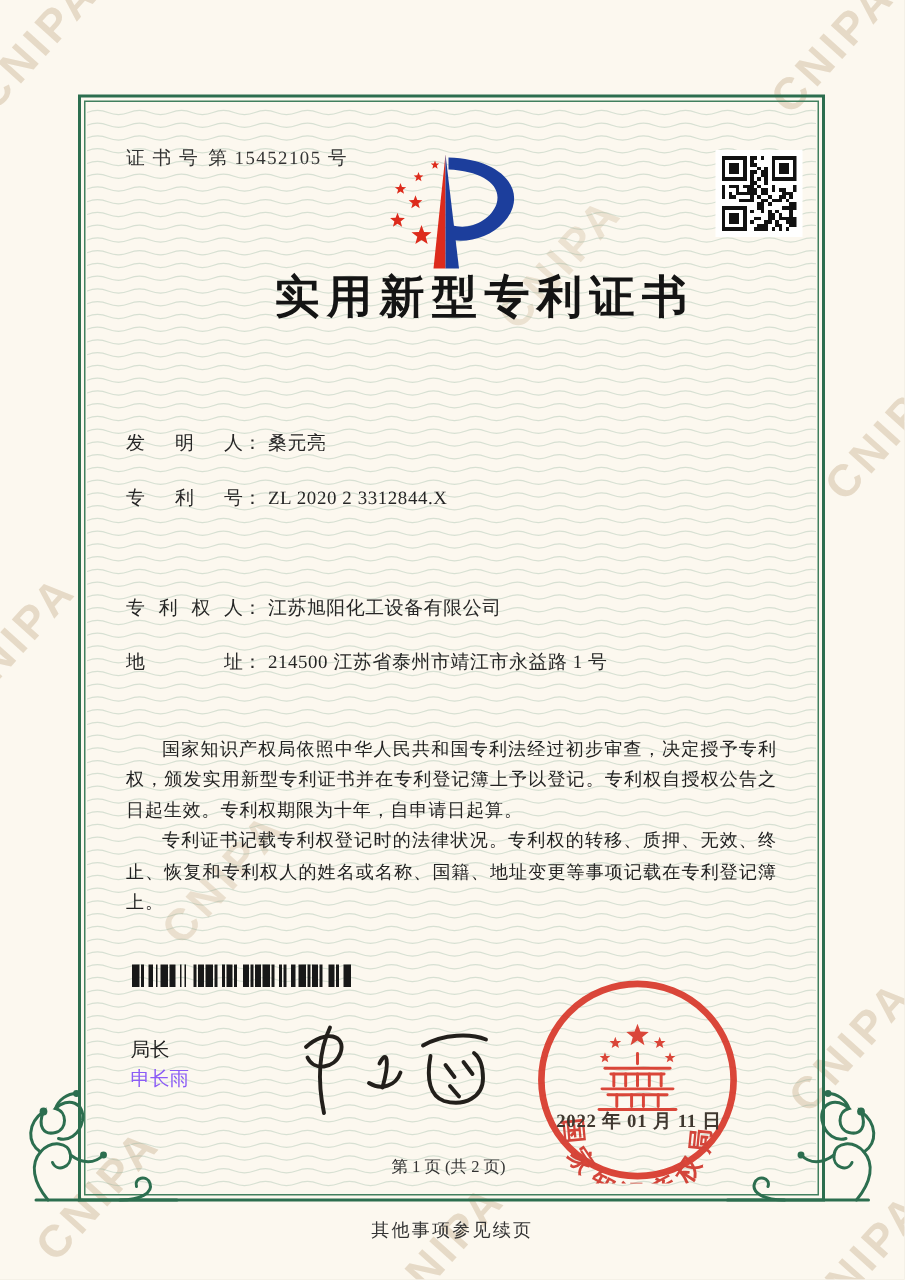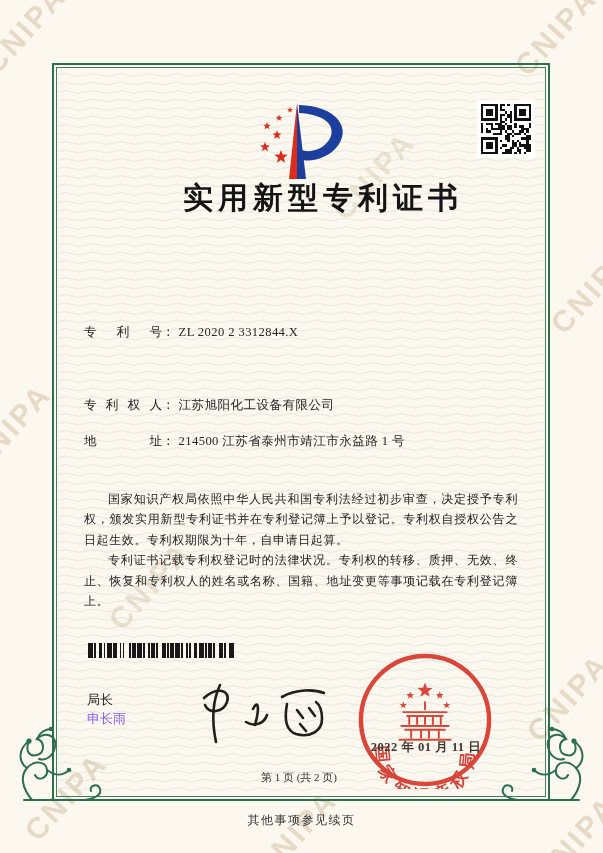--- a/index.html
+++ b/index.html
@@ -167,20 +167,23 @@
       <path d="M22,76 C12,64 10,52 17,44 C24,36 36,37 37,46 C38,54 28,58 25,51"></path>
       <path d="M17,44 C8,38 8,25 19,17 C15,27 19,33 27,31 C35,29 35,17 27,15 C35,7 47,11 45,23 C43,33 35,37 29,35"></path>
       <path d="M37,46 C45,52 53,52 59,46"></path>
       <path d="M27,15 C29,9 35,5 41,5"></path>
       <circle cx="19" cy="17" r="2.6" fill="#2c6e4f" stroke="none"></circle>
       <circle cx="59" cy="46" r="2.3" fill="#2c6e4f" stroke="none"></circle>
       <circle cx="41" cy="5" r="2.3" fill="#2c6e4f" stroke="none"></circle>
     </g>
   </svg>
 
+  <div class="c cert-no">
+    <span>证 书 号</span><span class="num">第 15452105 号</span>
+  </div>
 
   <svg class="c logo" width="112" height="84" viewBox="0 0 112 84">
     <g id="logo-stars">
         <polygon points="38.00,51.00 39.73,55.62 44.66,55.84 40.80,58.91 42.11,63.66 38.00,60.94 33.89,63.66 35.20,58.91 31.34,55.84 36.27,55.62" fill="#dd2b1c"></polygon>
         <polygon points="22.00,42.80 23.28,46.23 26.95,46.39 24.08,48.67 25.06,52.21 22.00,50.18 18.94,52.21 19.92,48.67 17.05,46.39 20.72,46.23" fill="#dd2b1c"></polygon>
         <polygon points="34.00,31.20 35.18,34.37 38.57,34.52 35.92,36.62 36.82,39.88 34.00,38.02 31.18,39.88 32.08,36.62 29.43,34.52 32.82,34.37" fill="#dd2b1c"></polygon>
         <polygon points="24.00,23.00 24.99,25.64 27.80,25.76 25.60,27.52 26.35,30.24 24.00,28.68 21.65,30.24 22.40,27.52 20.20,25.76 23.01,25.64" fill="#dd2b1c"></polygon>
         <polygon points="36.00,15.60 36.84,17.84 39.23,17.95 37.36,19.44 38.00,21.75 36.00,20.43 34.00,21.75 34.64,19.44 32.77,17.95 35.16,17.84" fill="#dd2b1c"></polygon>
         <polygon points="47.00,8.00 47.74,9.98 49.85,10.07 48.20,11.39 48.76,13.43 47.00,12.26 45.24,13.43 45.80,11.39 44.15,10.07 46.26,9.98" fill="#dd2b1c"></polygon>
       </g>
@@ -322,20 +325,23 @@
         <rect x="15" y="1" width="5" height="5" fill="#fff"></rect>
         <rect x="16" y="2" width="3" height="3" fill="#111"></rect>
         <rect x="0" y="14" width="7" height="7" fill="#111"></rect>
         <rect x="1" y="15" width="5" height="5" fill="#fff"></rect>
         <rect x="2" y="16" width="3" height="3" fill="#111"></rect>
       </svg>
   </div>
 
   <div class="c title">实用新型专利证书</div>
 
+  <div class="frow" style="top:287px;">
+    <span class="flabel">发明人</span><span>：</span><span class="fval">桑元亮</span>
+  </div>
   <div class="frow" style="top:324px;">
     <span class="flabel">专利号</span><span>：</span><span class="fval">ZL 2020 2 3312844.X</span>
   </div>
   <div class="frow" style="top:397px;">
     <span class="flabel">专利权人</span><span>：</span><span class="fval">江苏旭阳化工设备有限公司</span>
   </div>
   <div class="frow" style="top:433px;">
     <span class="flabel">地址</span><span>：</span><span class="fval">214500 江苏省泰州市靖江市永益路 1 号</span>
   </div>
 

